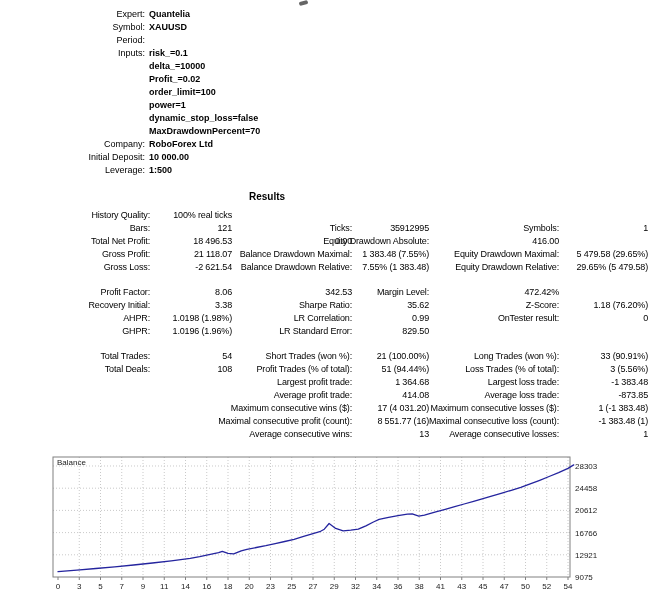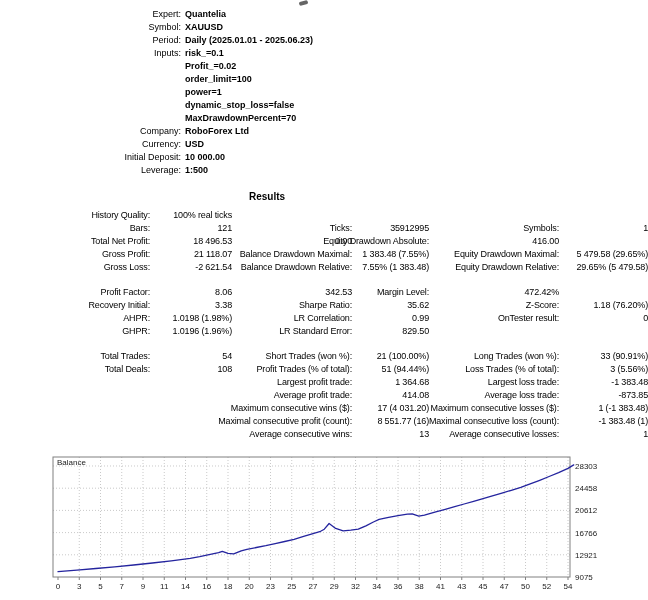--- a/index.html
+++ b/index.html
@@ -3,21 +3,21 @@
 <meta charset="utf-8">
 <style>
   html,body{margin:0;padding:0;background:#fff;}
   .report{
     position:relative;width:648px;height:600px;overflow:hidden;background:#fff;
     font-family:"Liberation Sans","DejaVu Sans",sans-serif;font-size:9px;color:#000;
   }
   .artifact{position:absolute;left:299px;top:1px;width:9px;height:4px;background:#4a4a4a;border-radius:2px;transform:rotate(-14deg);opacity:.85;}
   
   .header{position:absolute;top:8px;left:0;}
-  .hrow{display:flex;height:13px;line-height:13px;padding-left:36px;}
+  .hrow{display:flex;height:13px;line-height:13px;}
   .hlabel{width:145px;text-align:right;flex:none;}
   .hvalue{margin-left:4px;font-weight:bold;white-space:nowrap;}
   
   .results-title{position:absolute;top:190px;left:0;width:534px;height:13px;line-height:13px;
     text-align:center;font-weight:bold;font-size:10px;}
   
   .stats{position:absolute;top:209px;left:0;width:648px;letter-spacing:-0.15px;}
   .sgroup{margin-bottom:12px;}
   .srow{display:flex;height:13px;line-height:13px;}
   .scell{display:flex;justify-content:flex-end;white-space:nowrap;flex:none;}
@@ -41,28 +41,31 @@
       <div class="hrow">
         <span class="hlabel">Expert:</span>
         <span class="hvalue">Quantelia</span>
       </div>
       <div class="hrow">
         <span class="hlabel">Symbol:</span>
         <span class="hvalue">XAUUSD</span>
       </div>
       <div class="hrow">
         <span class="hlabel">Period:</span>
-        <span class="hvalue">Daily (2025.01.01 - 2025.06.23)</span>
       </div>
       <div class="hrow">
         <span class="hlabel">Inputs:</span>
         <span class="hvalue">risk_=0.1</span>
       </div>
       <div class="hrow">
         <span class="hlabel"></span>
+        <span class="hvalue">delta_=10000</span>
+      </div>
+      <div class="hrow">
+        <span class="hlabel"></span>
         <span class="hvalue">Profit_=0.02</span>
       </div>
       <div class="hrow">
         <span class="hlabel"></span>
         <span class="hvalue">order_limit=100</span>
       </div>
       <div class="hrow">
         <span class="hlabel"></span>
         <span class="hvalue">power=1</span>
       </div>
@@ -70,24 +73,20 @@
         <span class="hlabel"></span>
         <span class="hvalue">dynamic_stop_loss=false</span>
       </div>
       <div class="hrow">
         <span class="hlabel"></span>
         <span class="hvalue">MaxDrawdownPercent=70</span>
       </div>
       <div class="hrow">
         <span class="hlabel">Company:</span>
         <span class="hvalue">RoboForex Ltd</span>
-      </div>
-      <div class="hrow">
-        <span class="hlabel">Currency:</span>
-        <span class="hvalue">USD</span>
       </div>
       <div class="hrow">
         <span class="hlabel">Initial Deposit:</span>
         <span class="hvalue">10 000.00</span>
       </div>
       <div class="hrow">
         <span class="hlabel">Leverage:</span>
         <span class="hvalue">1:500</span>
       </div>
     </div>

